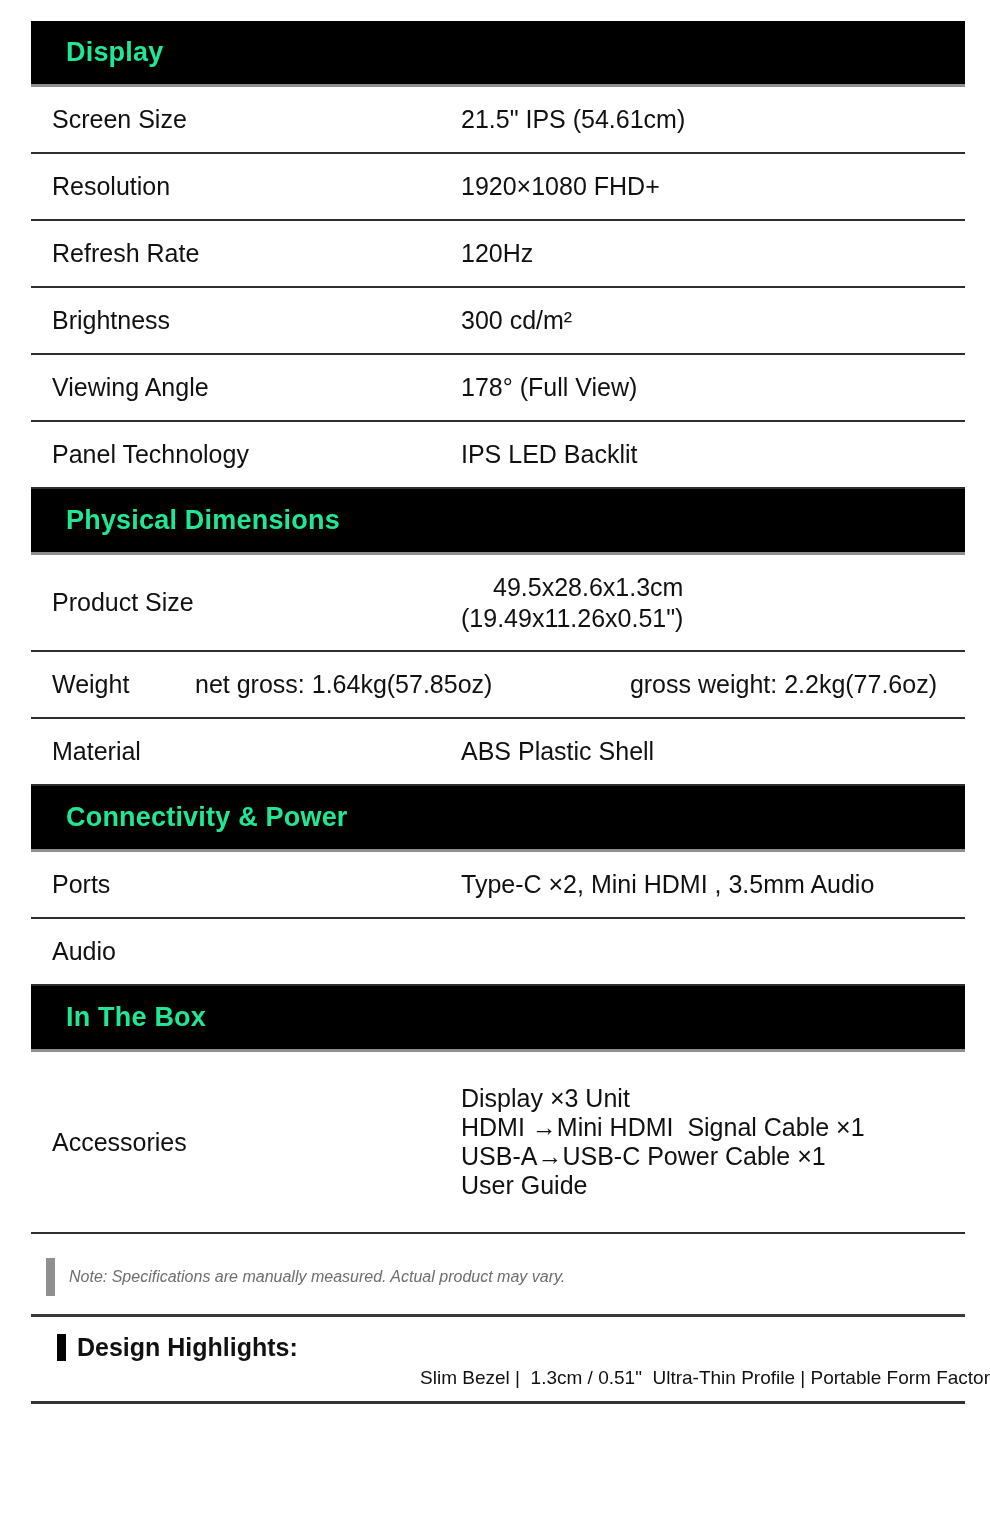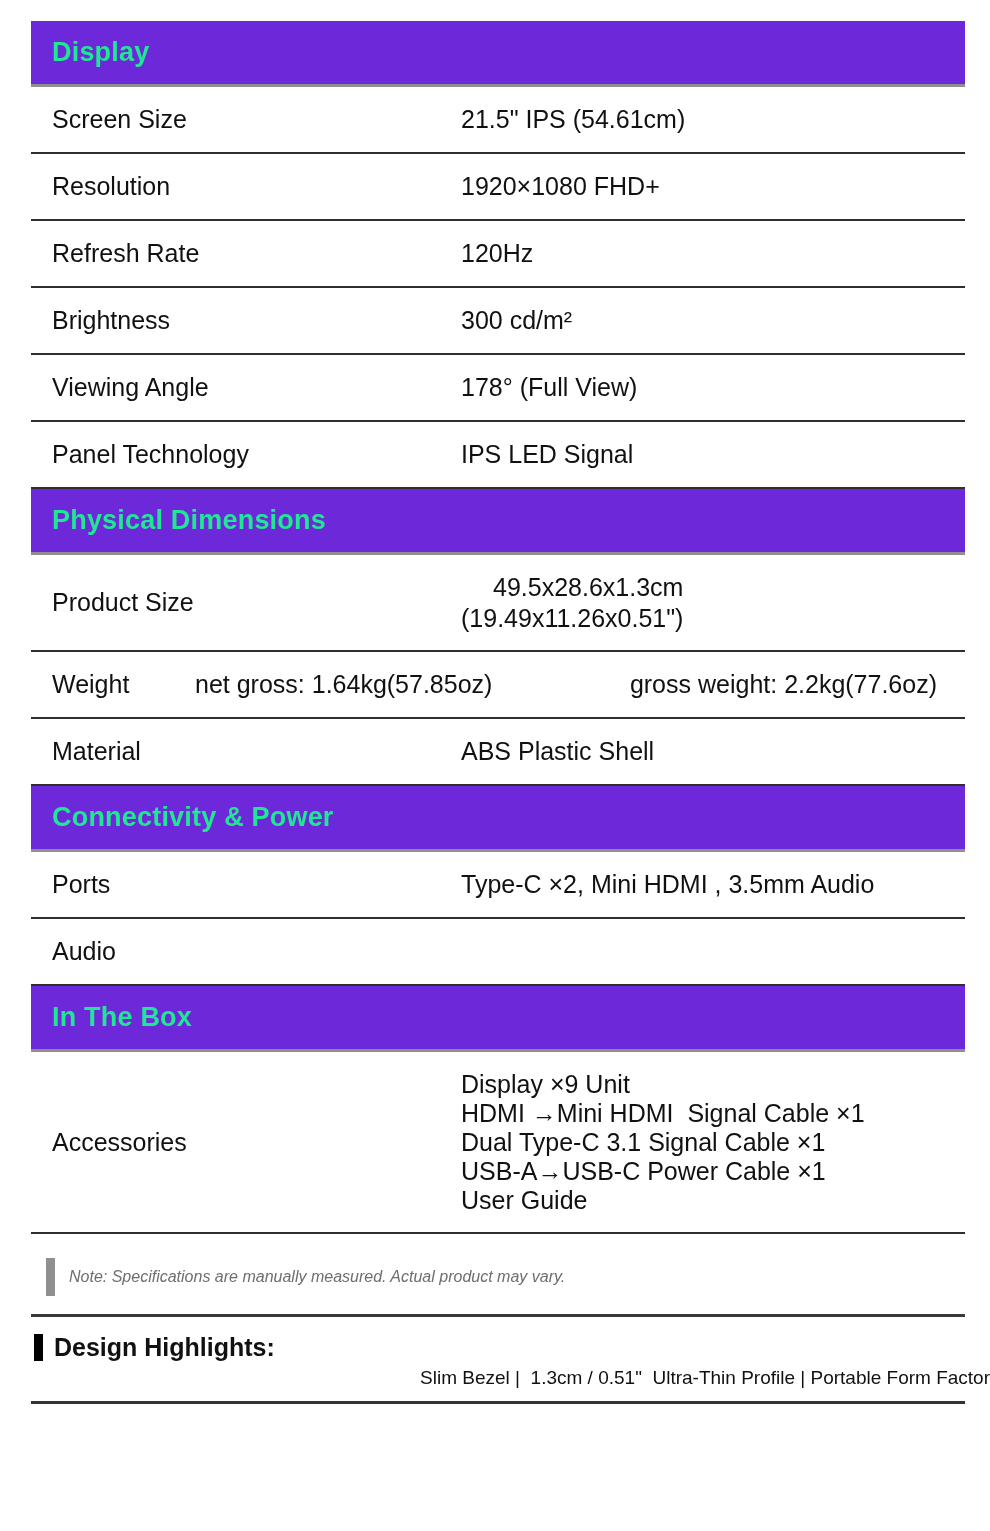--- a/index.html
+++ b/index.html
@@ -7,23 +7,23 @@
     width: 990px; height: 1531px;
     background: #ffffff;
     font-family: "Liberation Sans", sans-serif;
     color: #111111;
     overflow: hidden;
   }
   .spec-table { margin: 21px 25px 0 31px; width: 934px; }
 
   .section-bar {
     height: 66px;
-    background: #6d28d9;
+    background: #000000;
     display: flex; align-items: center;
-    padding-left: 21px;
+    padding-left: 35px;
     box-sizing: border-box;
     border-bottom: 3px solid #8f8f8f;
   }
   .section-bar .bar-label {
     color: #1fe794;
     font-weight: bold;
     font-size: 27px;
     letter-spacing: 0.2px;
   }
 
@@ -73,21 +73,21 @@
     font-size: 16px;
   }
   .note-divider {
     margin: 18px 0 0 31px; width: 934px;
     border-top: 3px solid #3a3a3a;
   }
 
   .highlights { margin: 16px 0 0 34px; }
   .hl-title {
     display: flex; align-items: center;
-    font-weight: bold; font-size: 25px;
+    font-weight: bold; font-size: 25px; margin-left: 23px;
   }
   .hl-bar {
     width: 9px; height: 27px;
     background: #000000;
     margin-right: 11px;
     flex-shrink: 0;
   }
   .hl-line { font-size: 19px; margin-top: 5px; white-space: pre-wrap; text-align: right; }
 
   .bottom-divider {
@@ -118,21 +118,21 @@
   <div class="row">
     <div class="label">Brightness</div>
     <div class="value">300 cd/m²</div>
   </div>
   <div class="row">
     <div class="label">Viewing Angle</div>
     <div class="value">178° (Full View)</div>
   </div>
   <div class="row">
     <div class="label">Panel Technology</div>
-    <div class="value">IPS LED Signal</div>
+    <div class="value">IPS LED Backlit</div>
   </div>
 
   <div class="section-bar">
     <span class="bar-label">Physical Dimensions</span>
   </div>
   <div class="row row-tall">
     <div class="label">Product Size</div>
     <div class="value">
       <span class="value-stack">
         <div>49.5x28.6x1.3cm</div>
@@ -160,23 +160,22 @@
   <div class="row">
     <div class="label">Audio</div>
   </div>
 
   <div class="section-bar">
     <span class="bar-label">In The Box</span>
   </div>
   <div class="row row-list">
     <div class="label">Accessories</div>
     <div class="value value-lines">
-      <div>Display ×9 Unit</div>
+      <div>Display ×3 Unit</div>
       <div>HDMI →Mini HDMI  Signal Cable ×1</div>
-      <div>Dual Type-C 3.1 Signal Cable ×1</div>
       <div>USB-A→USB-C Power Cable ×1</div>
       <div>User Guide</div>
     </div>
   </div>
 
 </div>
 
 <div class="note">
   <span class="note-bar"></span>
   <span class="note-text">Note: Specifications are manually measured. Actual product may vary.</span>

